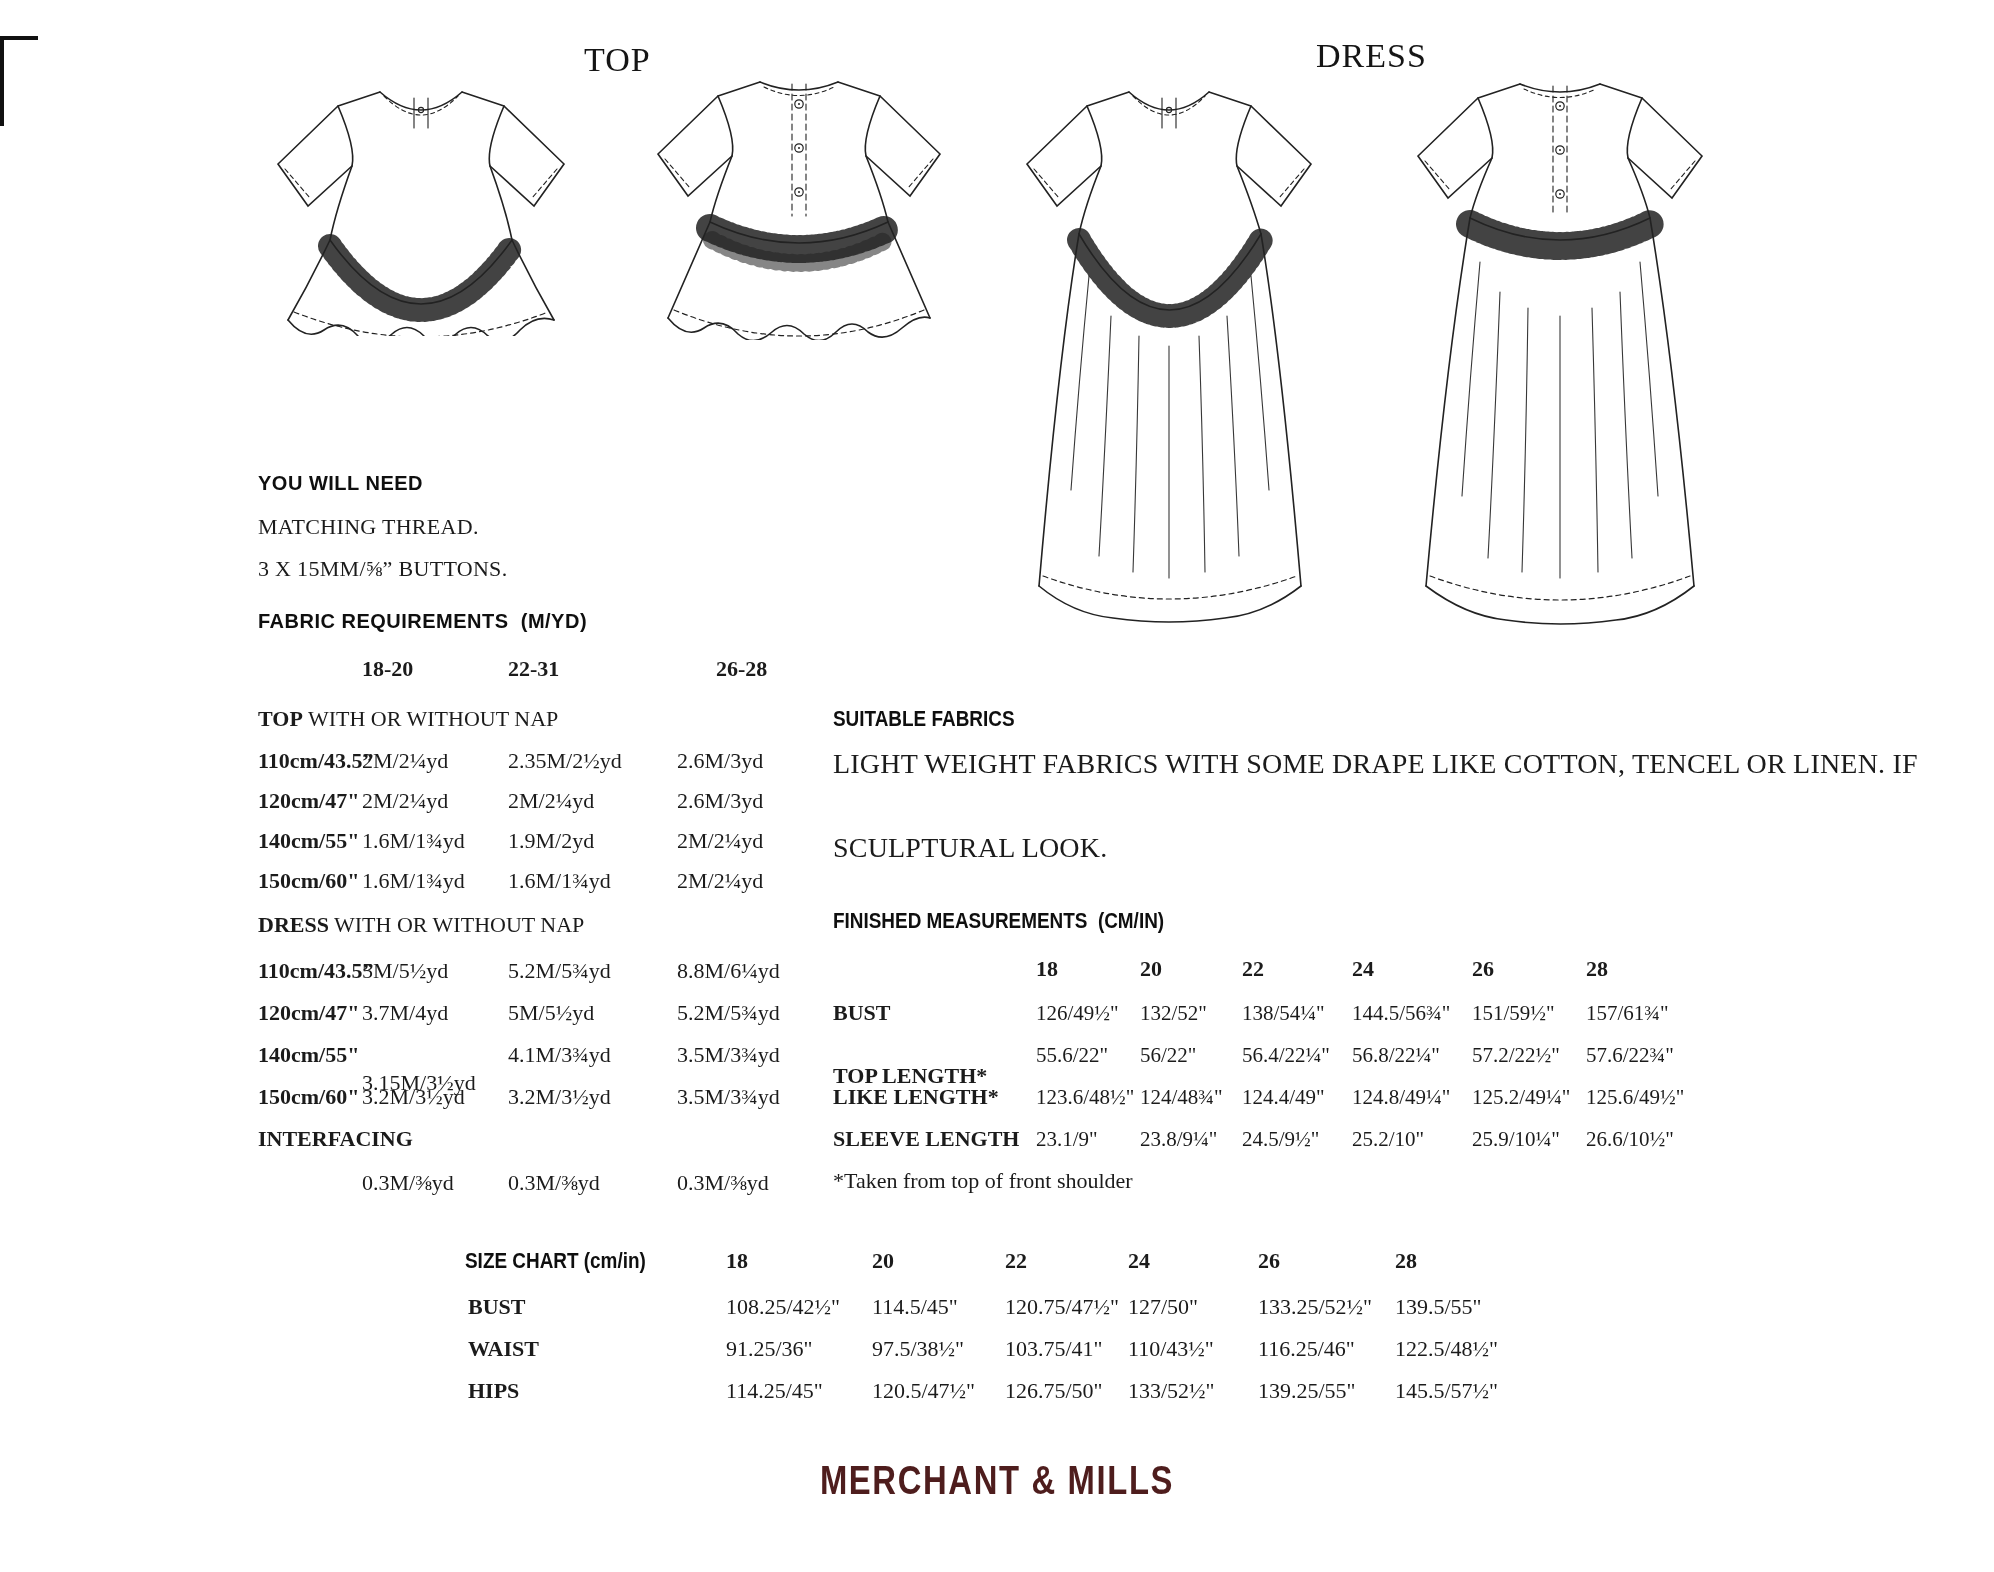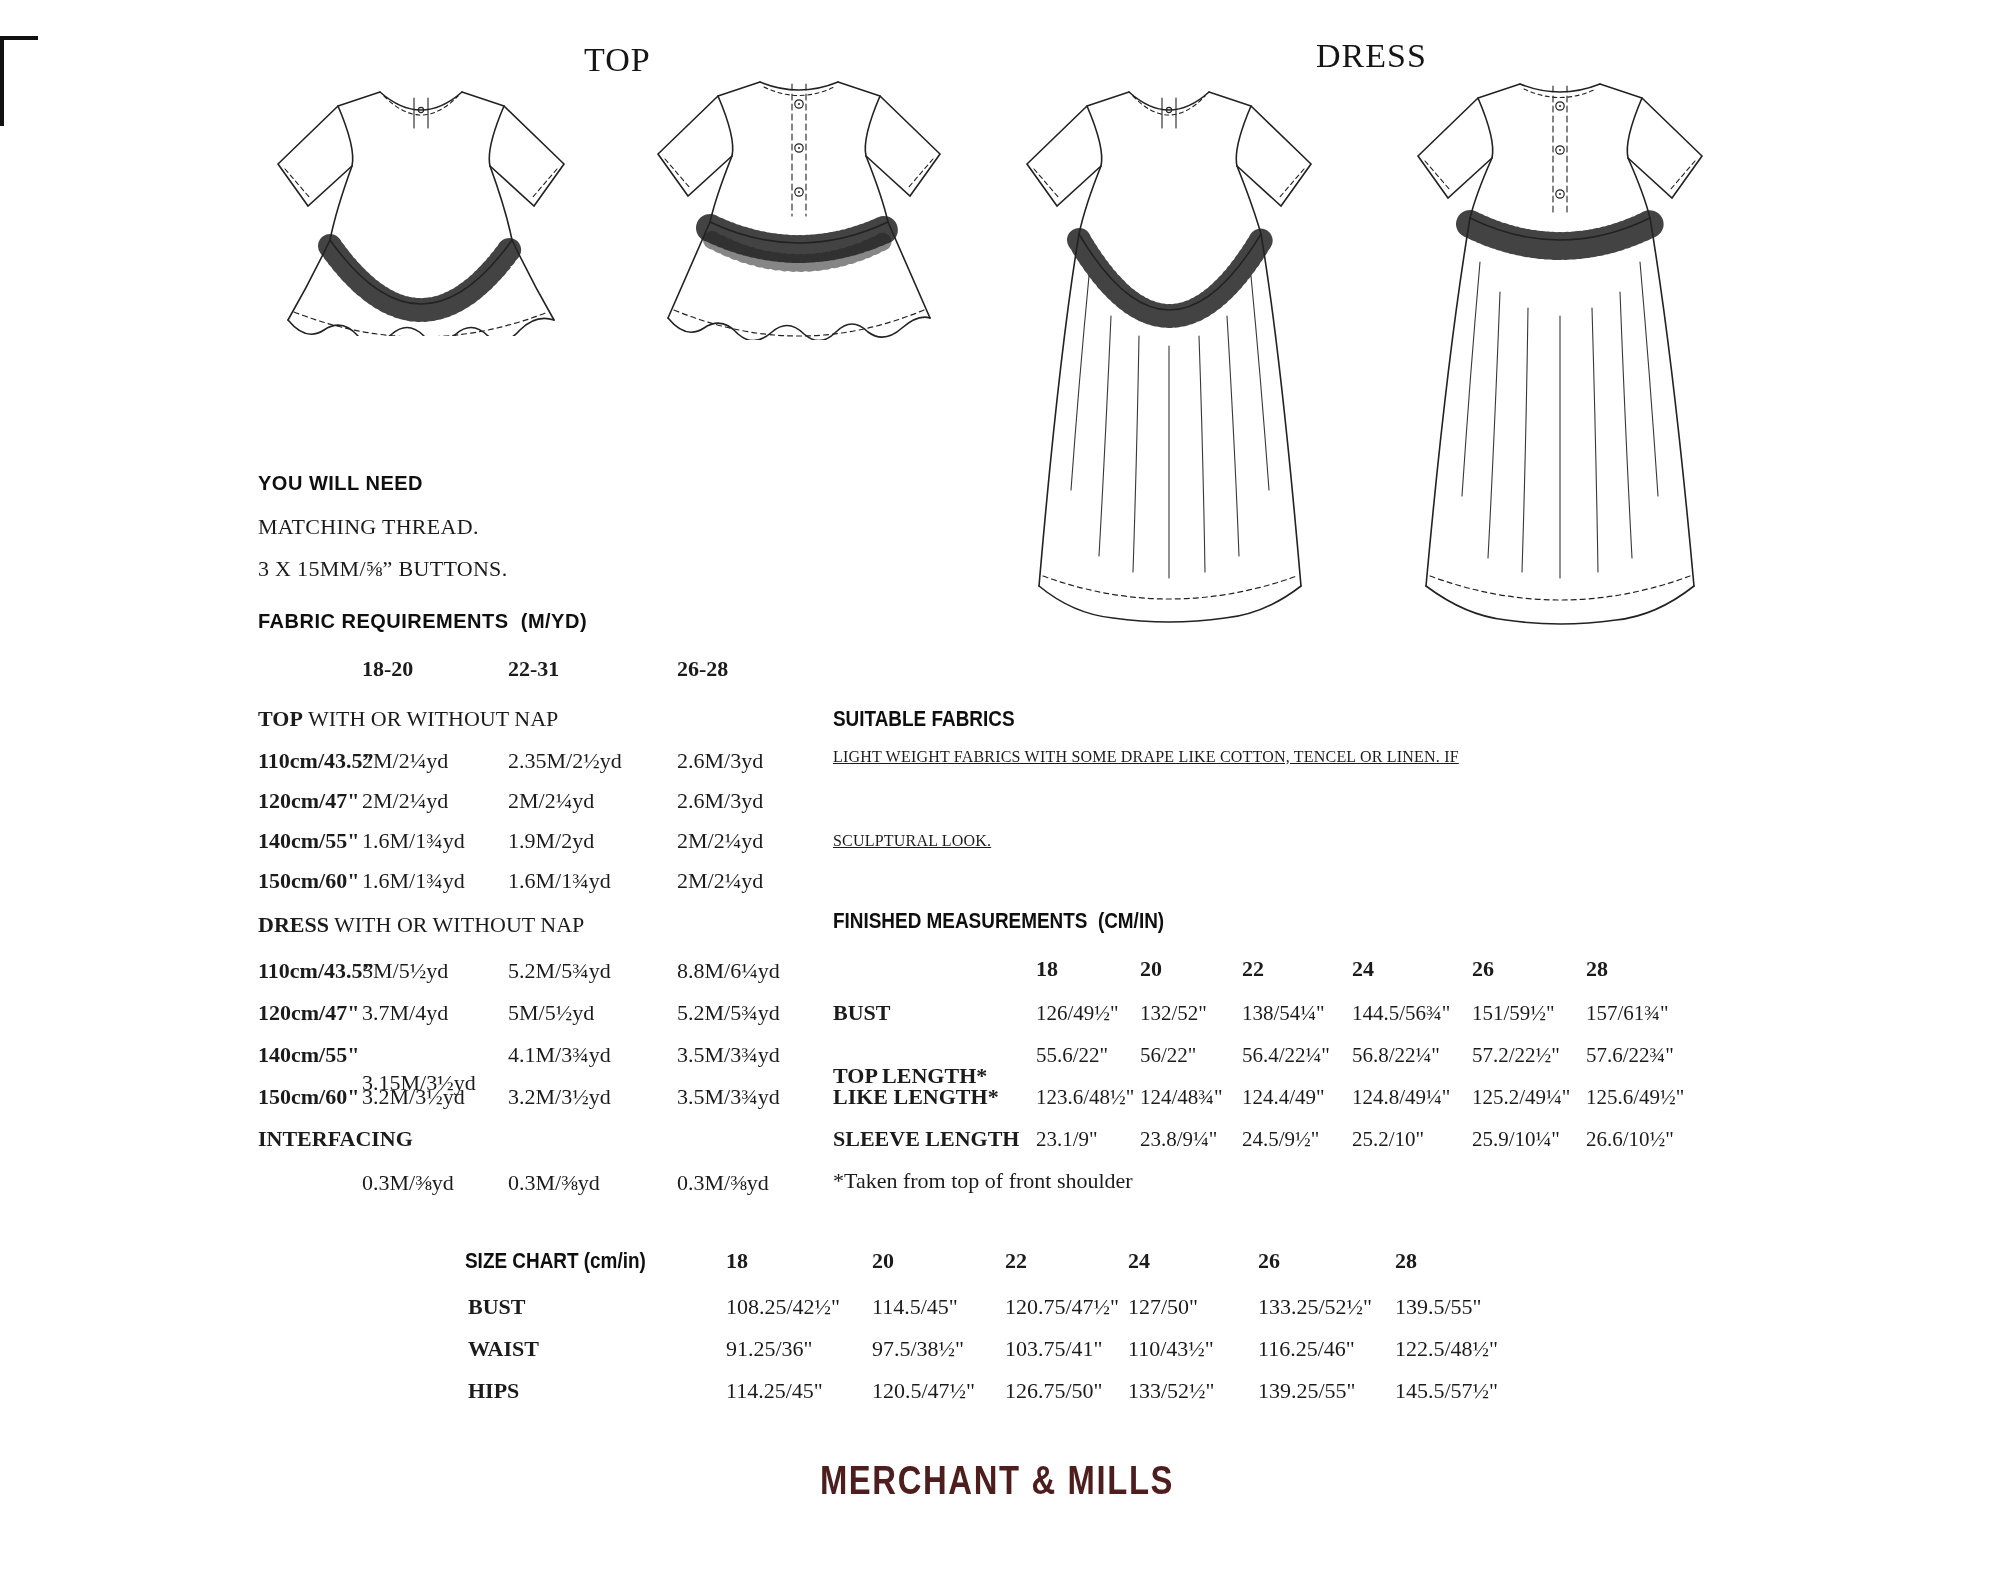--- a/index.html
+++ b/index.html
@@ -5,21 +5,21 @@
   html,body{margin:0;padding:0;background:#e8e8e8;}
   #page{position:relative;width:1994px;height:1572px;background:#ffffff;overflow:hidden;
         font-family:"Liberation Serif",serif;color:#1b1b1b;}
   .t{position:absolute;white-space:nowrap;line-height:1.15;}
   .serif{font-family:"Liberation Serif",serif;font-size:22px;color:#1b1b1b;}
   .serif-sm{font-family:"Liberation Serif",serif;font-size:21px;color:#1b1b1b;}
   .bold{font-weight:bold;}
   .sans-h{font-family:"Liberation Sans",sans-serif;font-weight:bold;font-size:20px;
           letter-spacing:.5px;color:#0f0f0f;}
   .cond{transform:scaleX(.86);transform-origin:left center;letter-spacing:0;font-size:22px;}
-  .para{font-size:16px;letter-spacing:.2px;text-decoration:underline;}
+  .para{font-size:28px;letter-spacing:.2px;}
   .garment-label{font-size:34px;letter-spacing:1px;color:#151515;}
   .corner-mark{position:absolute;left:0;top:36px;width:34px;height:86px;
                border-top:4px solid #111;border-left:4px solid #111;}
   .brand-wrap{position:absolute;left:0;top:1458px;width:100%;text-align:center;}
   .brand{display:inline-block;font-family:"Liberation Sans",sans-serif;font-weight:bold;
          font-size:40px;letter-spacing:2px;color:#4e1d1d;transform:scaleX(.82);}
   .illo{position:absolute;}
   svg{display:block;}
 </style>
 </head>
@@ -141,21 +141,21 @@
     </svg>
   </div>
 
   <div class="t sans-h" style="left:258px;top:472px">YOU WILL NEED</div>
   <div class="t serif" style="left:258px;top:514px;letter-spacing:.3px">MATCHING THREAD.</div>
   <div class="t serif" style="left:258px;top:556px;letter-spacing:.3px">3 X 15MM/⅝” BUTTONS.</div>
 
   <div class="t sans-h" style="left:258px;top:610px">FABRIC REQUIREMENTS&nbsp; (M/YD)</div>
   <div class="t serif bold" style="left:362px;top:656px">18-20</div>
   <div class="t serif bold" style="left:508px;top:656px">22-31</div>
-  <div class="t serif bold" style="left:677px;top:656px">26-28</div>
+  <div class="t serif bold" style="left:716px;top:656px">26-28</div>
 
   <div class="t serif" style="left:258px;top:706px"><span class="bold">TOP</span><span> WITH OR WITHOUT NAP</span></div>
 
   <div class="t serif bold" style="left:258px;top:748px">110cm/43.5”</div>
   <div class="t serif" style="left:362px;top:748px">2M/2¼yd</div>
   <div class="t serif" style="left:508px;top:748px">2.35M/2½yd</div>
   <div class="t serif" style="left:677px;top:748px">2.6M/3yd</div>
 
   <div class="t serif bold" style="left:258px;top:788px">120cm/47"</div>
   <div class="t serif" style="left:362px;top:788px">2M/2¼yd</div>

